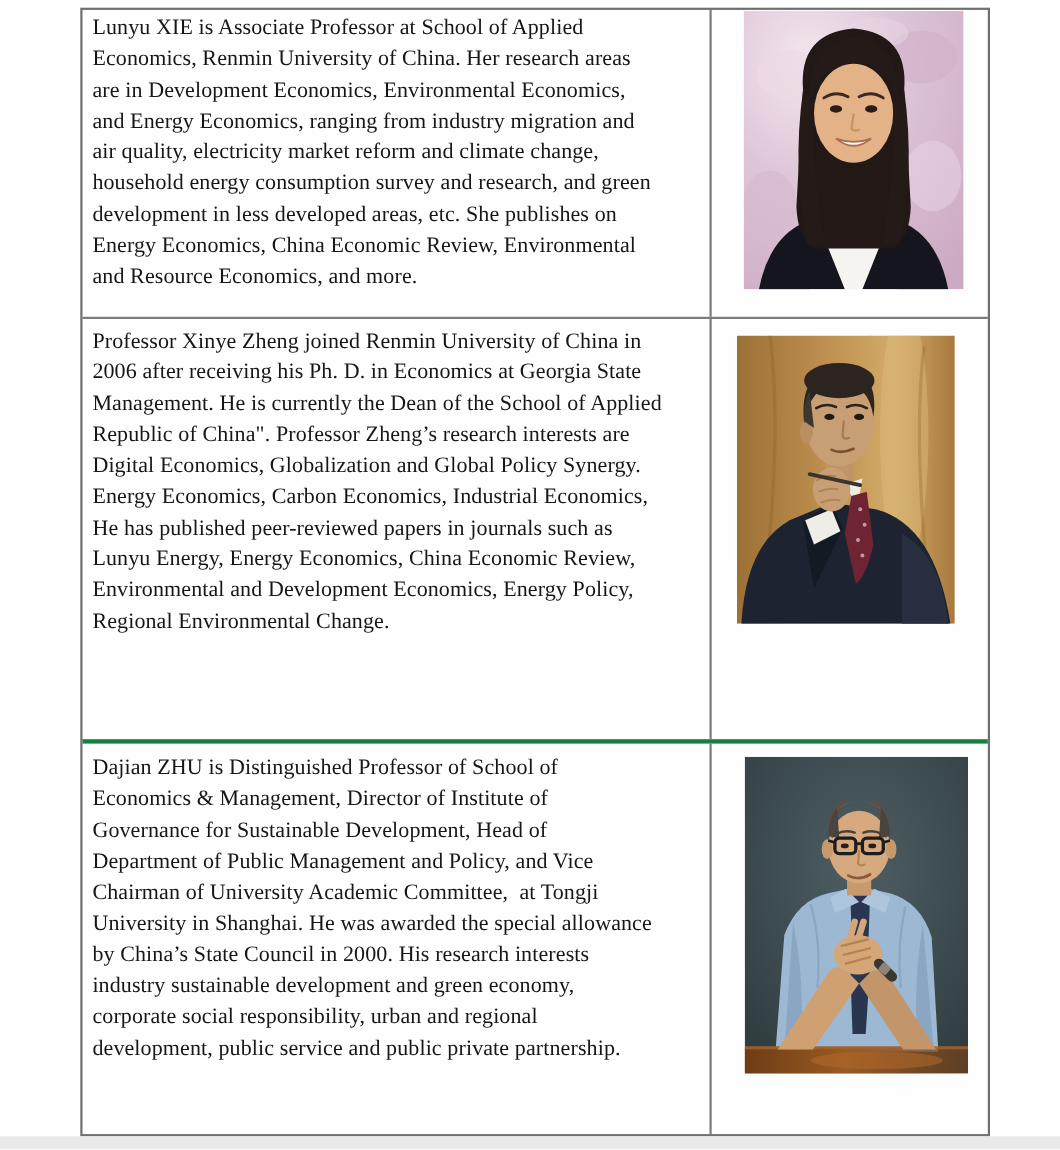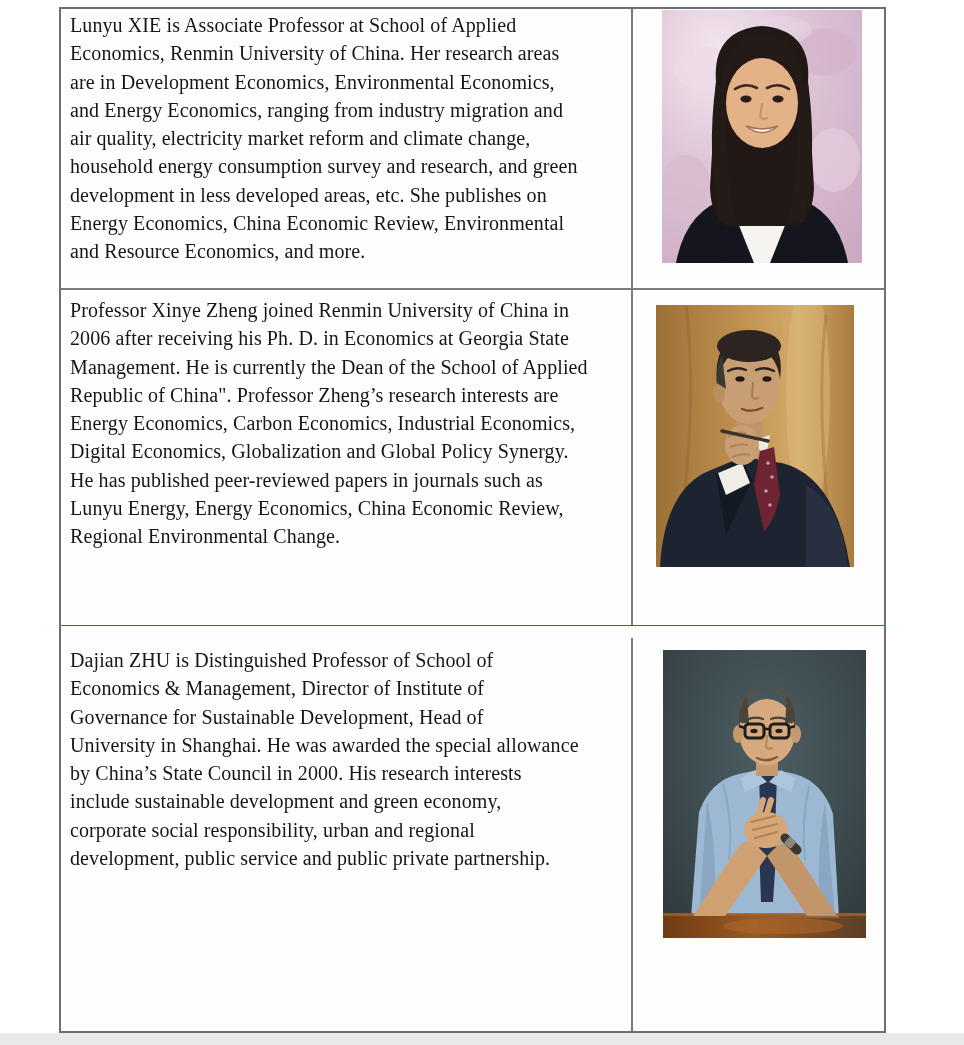--- a/index.html
+++ b/index.html
@@ -3,28 +3,28 @@
 <meta charset="utf-8">
 <style>
   html,body { margin:0; padding:0; background:#ffffff; }
   .page {
     position:relative; width:964px; height:1045px; overflow:hidden;
     background:#ffffff;
     font-family:"Liberation Serif","DejaVu Serif",serif;
     color:#161616;
   }
   .bio-table {
-    position:absolute; left:59px; top:7px; width:827px; height:1026px;
+    position:absolute; left:73px; top:7px; width:827px; height:1026px;
     box-sizing:border-box; border:2px solid #6f6f6f;
     display:flex; flex-direction:column; background:#fffefe;
   }
   .t-row { display:flex; box-sizing:border-box; }
   .t-row.r1 { height:281px; border-bottom:2px solid #7b7b7b; }
-  .t-row.r2 { height:336px; border-bottom:1px solid #15803d; }
-  .t-row.r3 { flex:1;margin-top:12px; }
+  .t-row.r2 { height:386px; border-bottom:4px solid #15803d; }
+  .t-row.r3 { flex:1; }
   .cell-bio {
     width:572px; box-sizing:border-box; border-right:2px solid #7b7b7b;
     padding:2px 6px 0 9px;
   }
   .r2 .cell-bio { padding-top:6px; }
   .r3 .cell-bio { padding-top:8px; }
   .cell-photo { flex:1; position:relative; }
   .line {
     font-size:20px; line-height:28.3px; white-space:pre-wrap;
     letter-spacing:0.1px;
@@ -102,24 +102,25 @@
       </div>
     </section>
 
     <section class="t-row r2">
       <div class="cell-bio">
         <div class="bio-text">
             <div class="line">Professor Xinye Zheng joined Renmin University of China in</div>
             <div class="line">2006 after receiving his Ph. D. in Economics at Georgia State</div>
             <div class="line">Management. He is currently the Dean of the School of Applied</div>
             <div class="line">Republic of China". Professor Zheng’s research interests are</div>
+            <div class="line">Digital Economics, Globalization and Global Policy Synergy.</div>
             <div class="line">Energy Economics, Carbon Economics, Industrial Economics,</div>
-            <div class="line">Digital Economics, Globalization and Global Policy Synergy.</div>
             <div class="line">He has published peer-reviewed papers in journals such as</div>
             <div class="line">Lunyu Energy, Energy Economics, China Economic Review,</div>
+            <div class="line">Environmental and Development Economics, Energy Policy,</div>
             <div class="line">Regional Environmental Change.</div>
           </div>
       </div>
       <div class="cell-photo">
         <svg class="portrait p2" viewBox="0 0 198 262" xmlns="http://www.w3.org/2000/svg">
           <defs>
             <linearGradient id="p2bg" x1="0" y1="0" x2="1" y2="0">
               <stop offset="0%" stop-color="#9c7136"></stop>
               <stop offset="40%" stop-color="#bd8f4f"></stop>
               <stop offset="72%" stop-color="#d2ab68"></stop>
@@ -169,23 +170,25 @@
         </svg>
       </div>
     </section>
 
     <section class="t-row r3">
       <div class="cell-bio">
         <div class="bio-text">
             <div class="line">Dajian ZHU is Distinguished Professor of School of</div>
             <div class="line">Economics &amp; Management, Director of Institute of</div>
             <div class="line">Governance for Sustainable Development, Head of</div>
+            <div class="line">Department of Public Management and Policy, and Vice</div>
+            <div class="line">Chairman of University Academic Committee,  at Tongji</div>
             <div class="line">University in Shanghai. He was awarded the special allowance</div>
             <div class="line">by China’s State Council in 2000. His research interests</div>
-            <div class="line">include sustainable development and green economy,</div>
+            <div class="line">industry sustainable development and green economy,</div>
             <div class="line">corporate social responsibility, urban and regional</div>
             <div class="line">development, public service and public private partnership.</div>
           </div>
       </div>
       <div class="cell-photo">
         <svg class="portrait p3" viewBox="0 0 203 288" xmlns="http://www.w3.org/2000/svg">
           <defs>
             <radialGradient id="p3bg" cx="52%" cy="35%" r="85%">
               <stop offset="0%" stop-color="#4d5e62"></stop>
               <stop offset="60%" stop-color="#3a484c"></stop>

